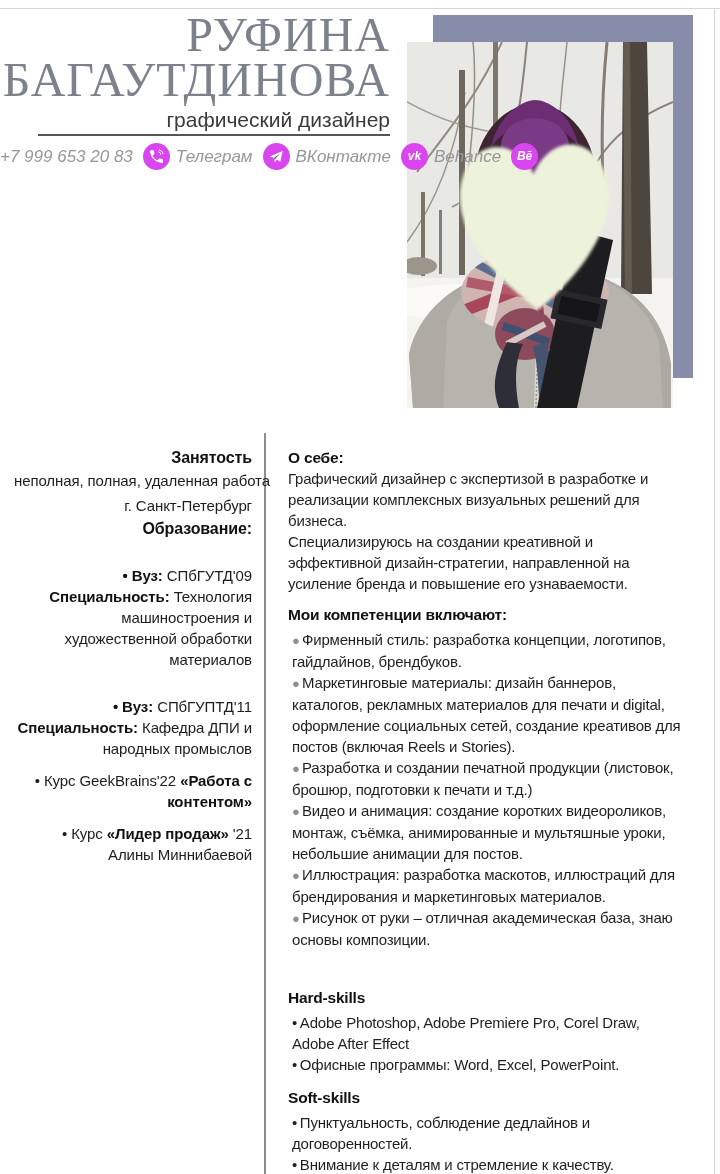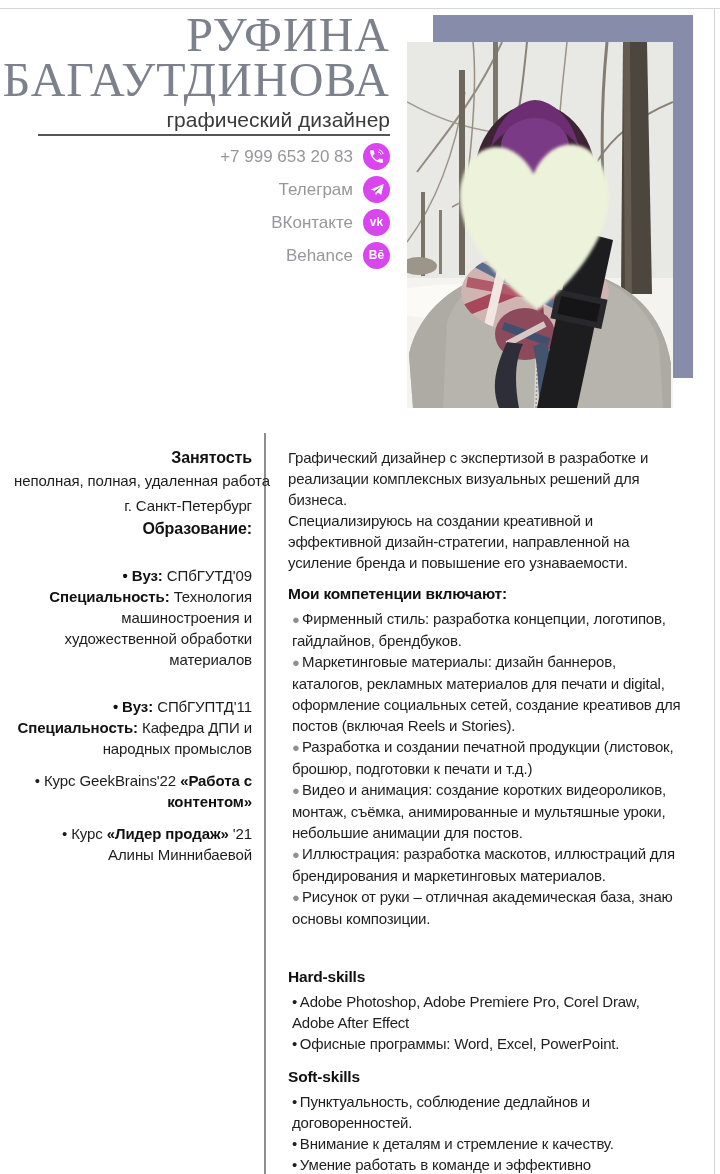--- a/index.html
+++ b/index.html
@@ -10,21 +10,21 @@
 
   
   .accent-rect{position:absolute;left:433px;top:15px;width:260px;height:363px;background:#878cab;}
   .photo{position:absolute;left:407px;top:42px;width:266px;height:366px;overflow:hidden;}
   .name-block{position:absolute;left:0;top:12px;width:390px;text-align:right;}
   .name-line{font-family:"Liberation Serif",serif;font-weight:400;color:#7d818b;
              font-size:48px;line-height:45px;letter-spacing:1px;}
   .role{font-size:21px;line-height:26px;color:#3a3a3a;margin-top:5px;}
   .hr{position:absolute;left:38px;top:134px;width:352px;height:2px;background:#555;}
 
-  .contacts{position:absolute;left:0;top:143px;width:390px;display:flex;flex-direction:column;gap:6px;}
+  .contacts{position:absolute;left:0;top:143px;width:390px;display:flex;flex-direction:row;gap:6px;font-style:italic;}
   .contact-row{display:flex;justify-content:flex-end;align-items:center;height:27px;white-space:nowrap;}
   .contact-label{font-size:17px;color:#97979b;margin-right:10px;}
   .icon-circle{width:27px;height:27px;border-radius:50%;background:#d946ef;color:#fff;
                display:flex;align-items:center;justify-content:center;flex:0 0 27px;
                font-weight:bold;font-size:12px;line-height:27px;}
 
   
   .col-divider{position:absolute;left:264px;top:433px;width:2px;height:741px;background:#8d8d8d;}
 
   .left-col{position:absolute;left:14px;top:447px;width:238px;text-align:right;
@@ -191,20 +191,21 @@
     <div class="edu-item tight">
       <span>• Курс GeekBrains'22 </span><span class="b">«Работа с контентом»</span>
     </div>
 
     <div class="edu-item tight">
       <span>• Курс </span><span class="b">«Лидер продаж»</span><span> '21 Алины Миннибаевой</span>
     </div>
   </aside>
 
   <main class="right-col">
+    <h3>О себе:</h3>
     <p>Графический дизайнер с экспертизой в разработке и реализации комплексных визуальных решений для бизнеса.</p>
     <p>Специализируюсь на создании креативной и эффективной дизайн-стратегии, направленной на усиление бренда и повышение его узнаваемости.</p>
 
     <h3 class="comp-title">Мои компетенции включают:</h3>
     <ul class="comp-list">
       <li>Фирменный стиль: разработка концепции, логотипов, гайдлайнов, брендбуков.</li>
       <li>Маркетинговые материалы: дизайн баннеров, каталогов, рекламных материалов для печати и digital, оформление социальных сетей, создание креативов для постов (включая Reels и Stories).</li>
       <li>Разработка и создании печатной продукции (листовок, брошюр, подготовки к печати и т.д.)</li>
       <li>Видео и анимация: создание коротких видеороликов, монтаж, съёмка, анимированные и мультяшные уроки, небольшие анимации для постов.</li>
       <li>Иллюстрация: разработка маскотов, иллюстраций для брендирования и маркетинговых материалов.</li>

